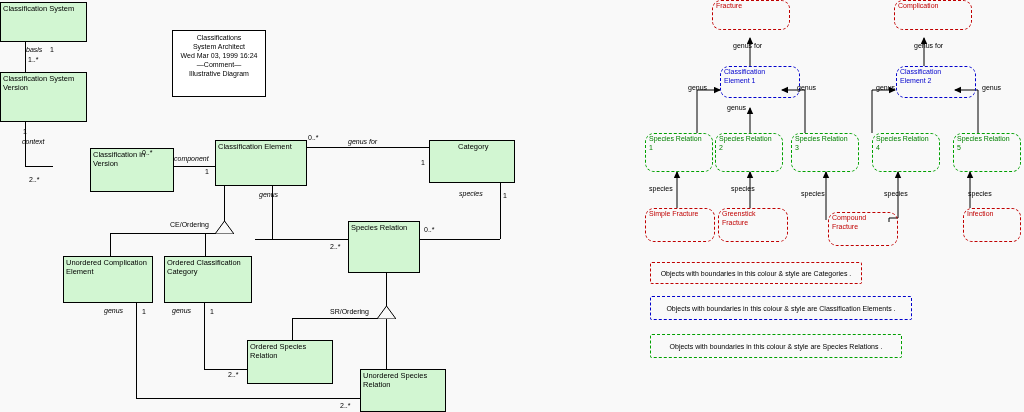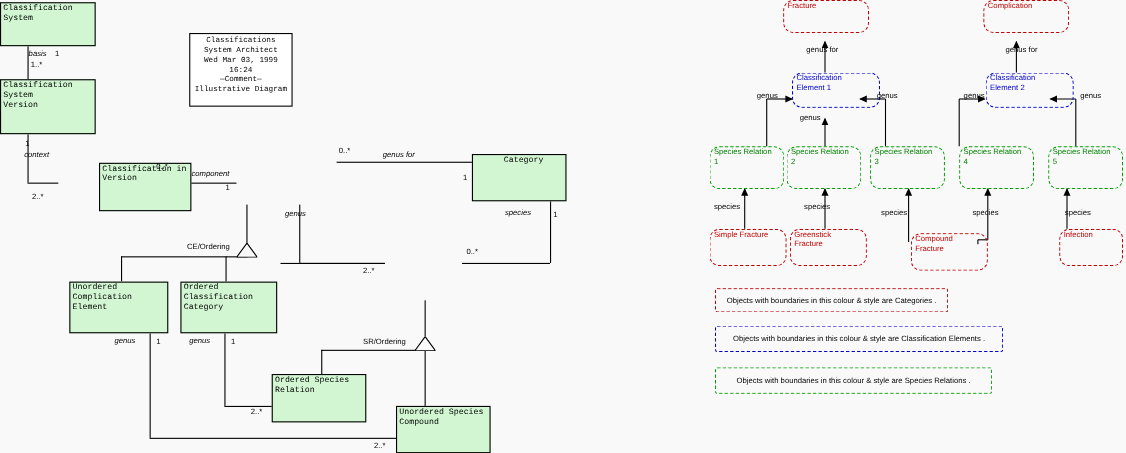--- a/index.html
+++ b/index.html
@@ -1,20 +1,20 @@
 <!DOCTYPE html>
 <html><head>
 <meta charset="utf-8">
 <style>
   html,body{margin:0;padding:0;background:#ffffff;}
   body{font-family:"Liberation Sans", sans-serif;}
   #canvas{position:relative;width:1024px;height:412px;background:#f9f9f9;overflow:hidden;}
 
   
-  .abs{position:absolute;box-sizing:border-box;font-family:Liberation Mono, monospace;}
+  .abs{position:absolute;box-sizing:border-box;}
 
   
   .uml-box{
     background:#d2f6d2;
     border:1px solid #000000;
     font-size:7.5px;
     line-height:9px;
     color:#000;
     padding:1px 2px;
     overflow:hidden;
@@ -138,35 +138,37 @@
       </svg>
   </div>
 
   <div class="abs uml-box" style="left:0px;top:2px;width:87px;height:40px;">Classification System</div>
 
   <div class="abs uml-box" style="left:0px;top:72px;width:87px;height:50px;">Classification System
 Version</div>
 
   <div class="abs uml-box" style="left:52px;top:148px;width:84px;height:44px;margin-left:38px;">Classification in Version</div>
 
+  <div class="abs uml-box" style="left:215px;top:140px;width:92px;height:46px;">Classification Element</div>
 
   <div class="abs uml-box" style="left:429px;top:140px;width:86px;height:43px;padding-left:28px;">Category</div>
 
+  <div class="abs uml-box" style="left:348px;top:221px;width:72px;height:52px;">Species Relation</div>
 
   <div class="abs uml-box" style="left:63px;top:256px;width:90px;height:47px;">Unordered Complication
 Element</div>
 
   <div class="abs uml-box" style="left:164px;top:256px;width:88px;height:47px;">Ordered Classification
 Category</div>
 
   <div class="abs uml-box" style="left:247px;top:340px;width:86px;height:44px;">Ordered Species
 Relation</div>
 
   <div class="abs uml-box" style="left:360px;top:369px;width:86px;height:43px;">Unordered Species
-Compound</div>
+Relation</div>
 
   <div class="abs note-box" style="left:172px;top:30px;width:94px;height:67px;">
     <div>Classifications</div>
     <div>System Architect</div>
     <div>Wed Mar 03, 1999  16:24</div>
     <div class="note-sep">—Comment—</div>
     <div>Illustrative Diagram</div>
   </div>
 
   <div class="lbl lbl-i" style="left:26px;top:46px;">basis</div>

